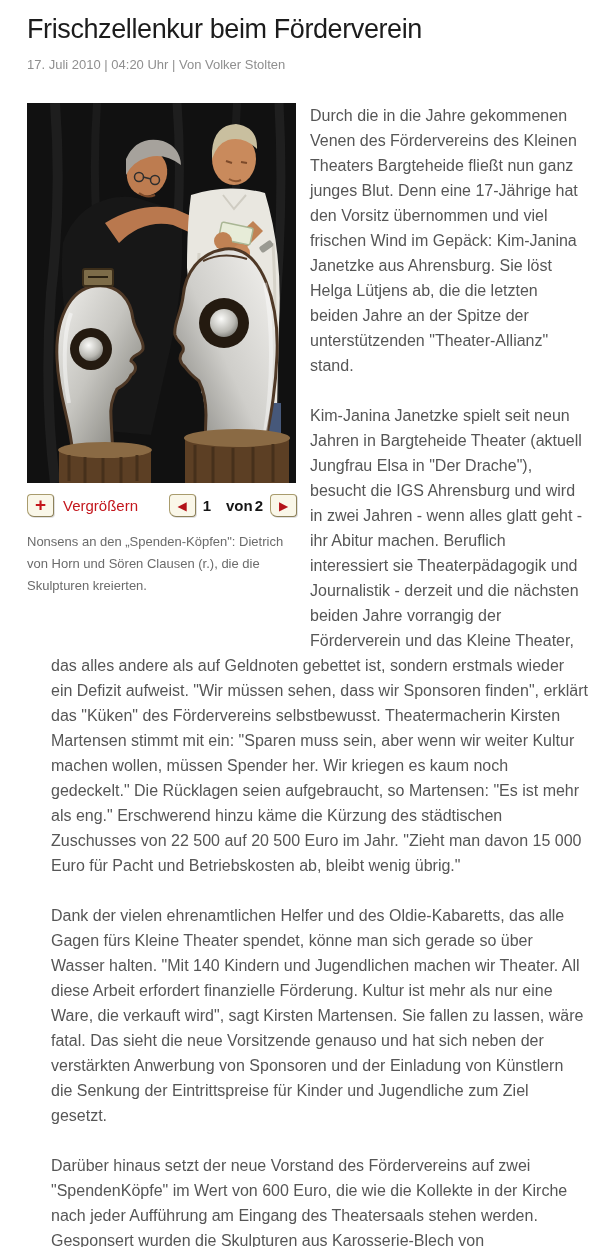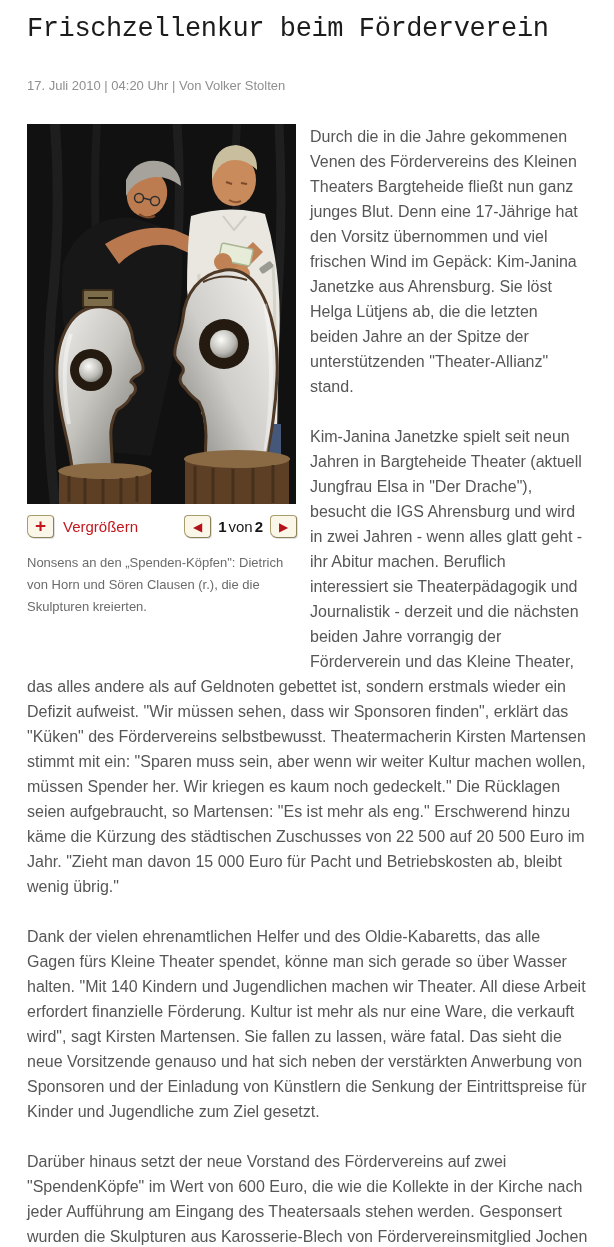--- a/index.html
+++ b/index.html
@@ -11,24 +11,23 @@
     color: #565656;
   }
   .page { padding: 12px 26px 30px 27px; }
 
   h1.page-title {
     font-size: 27px;
     font-weight: 400;
     letter-spacing: -0.4px;
     color: #1c1c1c;
     line-height: 34px;
-    font-family: Liberation Mono, monospace;
   }
   .byline {
-    margin-top: 32px;
+    margin-top: 11px;
     font-size: 13px;
     color: #8f8f8f;
   }
 
   .article {
     margin-top: 31px;
     font-size: 16px;
     line-height: 25px;
     color: #565656;
   }
@@ -79,30 +78,30 @@
   }
   .enlarge-label {
     color: #c3161c;
     font-size: 15px;
     font-weight: 400;
   }
   .pager { display: flex; align-items: center; gap: 7px; }
   .arrow-glyph { color: #b3121a; font-size: 12px; line-height: 1; }
   .page-indicator { font-size: 15px; color: #161616; white-space: nowrap; }
   .page-indicator .num { font-weight: 700; }
-  .page-indicator .sep { font-weight: 400; padding: 0 2px; }
+  .page-indicator .sep { font-weight: 700; padding: 0 2px; margin-left: 13px; }
 
   figcaption.photo-caption {
     margin-top: 13px;
     font-size: 13px;
     line-height: 22px;
     color: #6b6b6b;
   }
 
-  .article p { margin-bottom: 25px; }
+  .article p { margin-bottom: 25px; padding-left: 24px; }
   .article p:last-child { margin-bottom: 0; }
 
   .found-word {
     border: 1px dotted #7fa9cb;
     padding: 0 3px;
     margin: 0 1px;
     cursor: pointer;
   }
 </style>
 </head>

